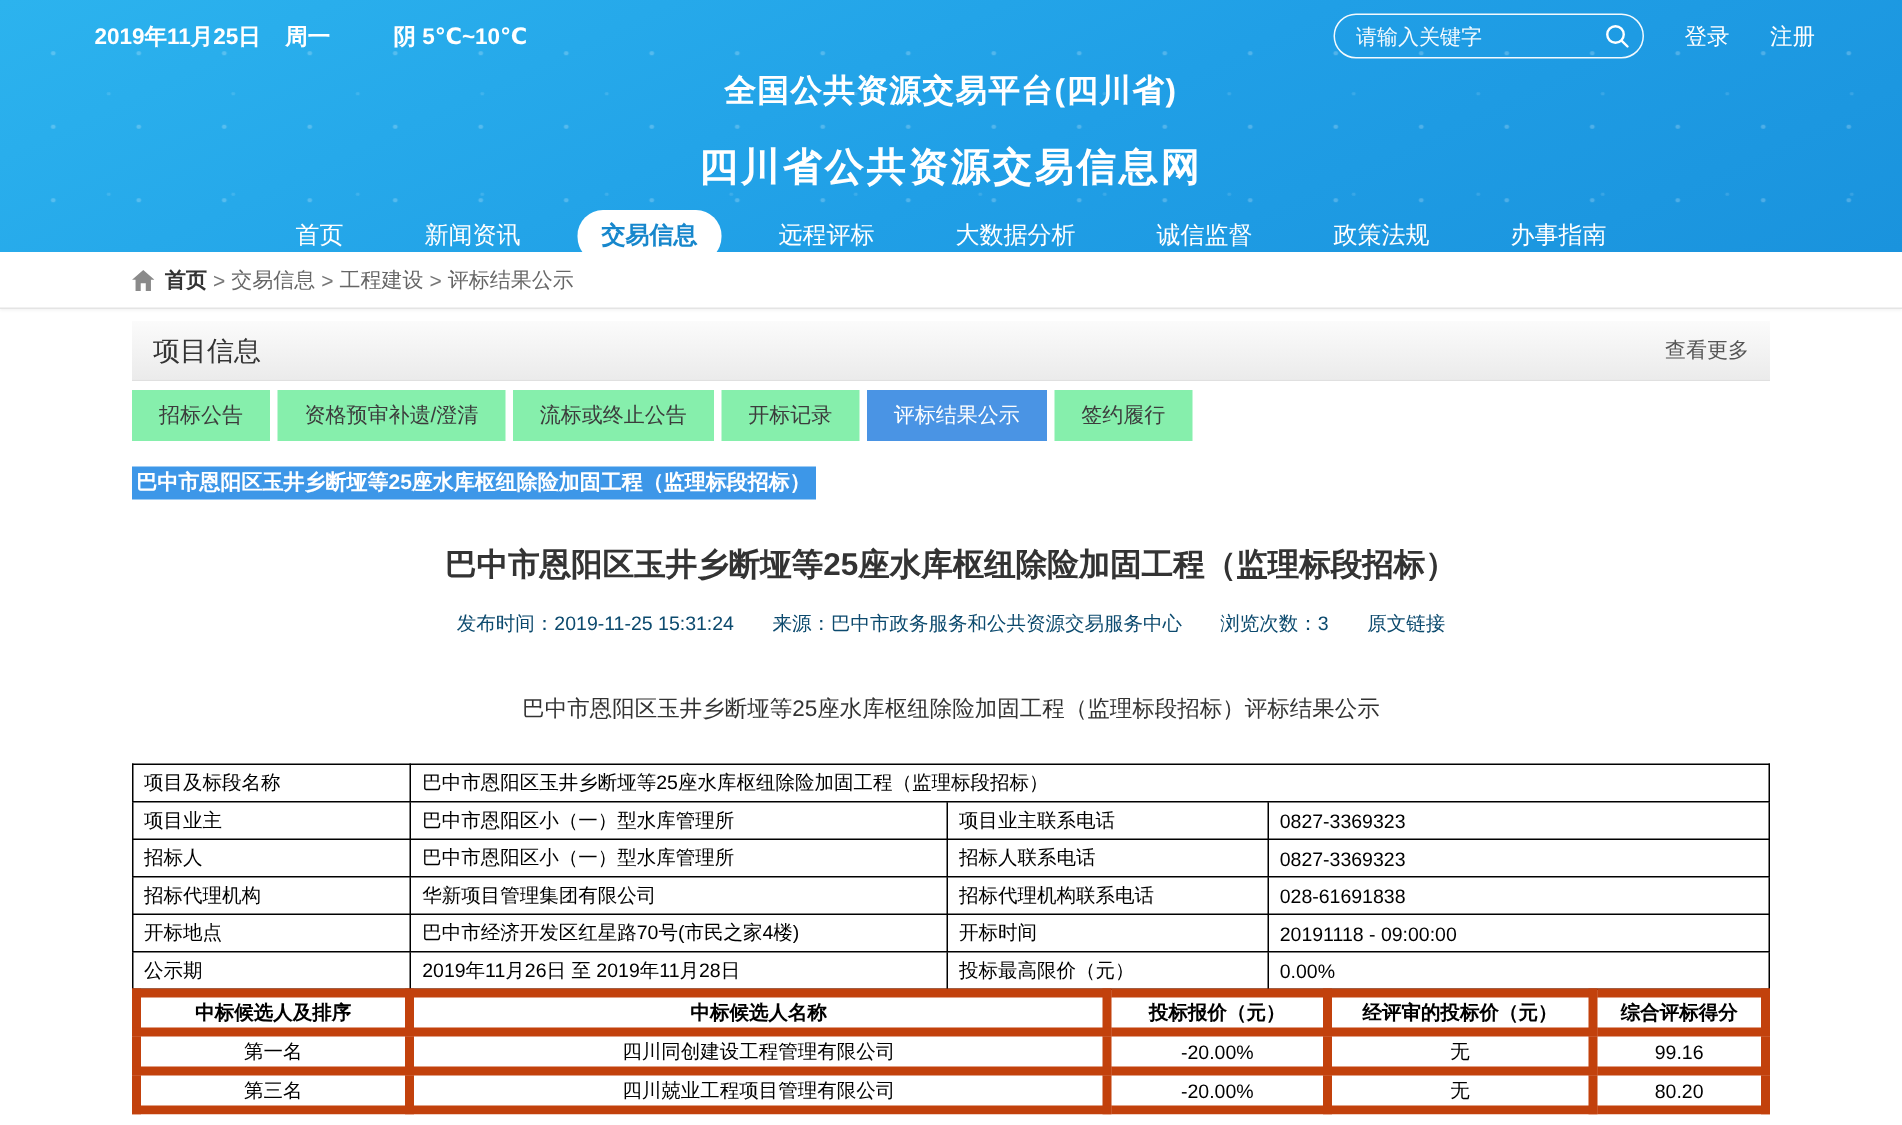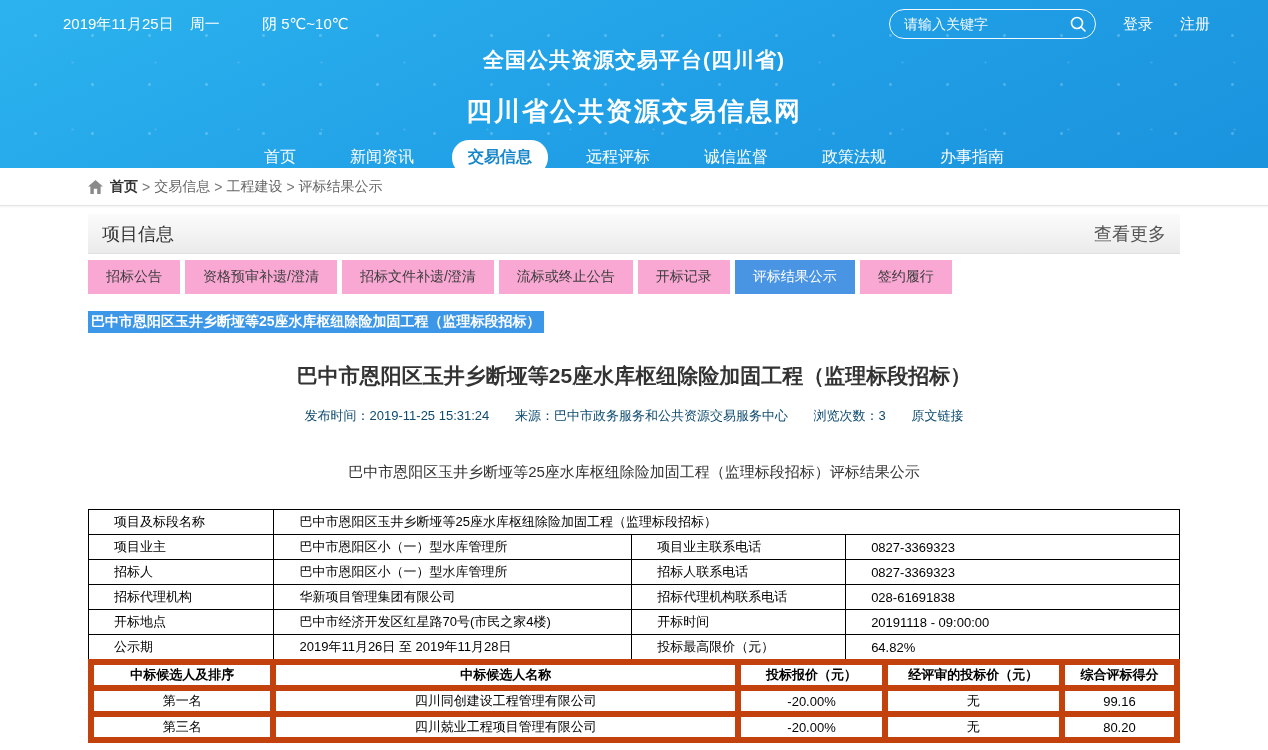--- a/index.html
+++ b/index.html
@@ -25,21 +25,21 @@
       radial-gradient(rgba(255,255,255,0.12) 1.1px, transparent 1.6px);
     background-size: 57px 49px, 83px 67px;
     background-position: 7px 11px, 31px 29px;
     pointer-events: none;
   }
   .header-inner { position: relative; z-index: 1; }
   .topbar {
     display: flex; justify-content: space-between; align-items: center;
     padding: 9px 58px 0 63px; color: #fff; font-size: 15px;
   }
-  .topbar-left span { margin-right: 12px; }
+  .topbar-left span { margin-right: 12px; font-weight: bold; }
   .topbar-left .weekday { margin-right: 38px; }
   .topbar-right { display: flex; align-items: center; }
   .search-box {
     display: flex; align-items: center;
     width: 207px; height: 30px;
     border: 1px solid rgba(255,255,255,0.95);
     border-radius: 16px; padding: 0 8px 0 2px;
   }
   .search-box input {
     flex: 1; min-width: 0; background: transparent; border: none; outline: none;
@@ -68,42 +68,42 @@
   
   .container { width: 1092px; margin: 0 auto; }
   .section-bar {
     margin-top: 8px; height: 40px;
     background: linear-gradient(#fbfbfb, #ebebeb);
     border-bottom: 1px solid #e0e0e0;
     display: flex; align-items: center; justify-content: space-between;
     padding: 0 14px;
   }
   .section-title { font-size: 18px; color: #333; }
-  .more-link { font-size: 18px; color: #555; cursor: pointer; }
+  .more-link { font-size: 14px; color: #555; cursor: pointer; }
   .tabs { display: flex; margin-top: 6px; }
   .tab {
-    background: #f9a8d4; color: #3c3c3c; font-size: 14px;
+    background: #86efac; color: #3c3c3c; font-size: 14px;
     padding: 8px 18px; margin-right: 5px; cursor: pointer; white-space: nowrap;
   }
   .tab.active { background: #4a94e4; color: #fff; }
   .selected-link {
     display: inline-block; margin-top: 17px;
     background: #3d97e8; color: #fff;
     font-size: 14px; font-weight: bold; padding: 2px 3px; cursor: pointer;
   }
   .article-title { margin: 29px 0 0; text-align: center; font-size: 21px; font-weight: bold; color: #333; }
   .article-meta { margin-top: 17px; text-align: center; font-size: 13px; color: #0c4a6e; }
   .article-meta span { margin: 0 11px; }
   .original-link { cursor: pointer; }
   .article-subtitle { margin-top: 38px; text-align: center; font-size: 15px; color: #333; }
   
   table { width: 100%; border-collapse: collapse; table-layout: fixed; }
   .info-table { margin-top: 27px; }
   .info-table td {
-    border: 1px solid #000; height: 25px; padding: 0 25px;
+    border: 1px solid #000; height: 25px; padding: 0 7px;
     font-size: 13px; color: #000; text-align: left;
     overflow: hidden; white-space: nowrap;
   }
   .cand-table { margin-top: -1px; }
   .cand-table th, .cand-table td {
     border: 6px solid #c2410c; height: 26px; padding: 0 4px;
     font-size: 13px; color: #000; text-align: center;
     overflow: hidden; white-space: nowrap;
   }
   .cand-table th { font-weight: bold; }
@@ -135,20 +135,21 @@
     </div>
     <div class="brand">
       <div class="brand-platform">全国公共资源交易平台(四川省)</div>
       <div class="brand-name">四川省公共资源交易信息网</div>
     </div>
     <nav class="main-nav">
       <div class="nav-item">首页</div>
       <div class="nav-item">新闻资讯</div>
       <div class="nav-item active">交易信息</div>
       <div class="nav-item">远程评标</div>
+      <div class="nav-item">大数据分析</div>
       <div class="nav-item">诚信监督</div>
       <div class="nav-item">政策法规</div>
       <div class="nav-item">办事指南</div>
     </nav>
   </div>
 </header>
 
 <div class="breadcrumb-bar">
   <div class="breadcrumb">
     <span class="home-icon">
@@ -169,21 +170,20 @@
 <main class="container">
 
   <div class="section-bar">
     <span class="section-title">项目信息</span>
     <span class="more-link">查看更多</span>
   </div>
 
   <div class="tabs">
     <div class="tab">招标公告</div>
     <div class="tab">资格预审补遗/澄清</div>
-    <div class="tab">招标文件补遗/澄清</div>
     <div class="tab">流标或终止公告</div>
     <div class="tab">开标记录</div>
     <div class="tab active">评标结果公示</div>
     <div class="tab">签约履行</div>
   </div>
 
   <div>
     <span class="selected-link">巴中市恩阳区玉井乡断垭等25座水库枢纽除险加固工程（监理标段招标）</span>
   </div>
 
@@ -231,21 +231,21 @@
     <tr>
       <td>开标地点</td>
       <td>巴中市经济开发区红星路70号(市民之家4楼)</td>
       <td>开标时间</td>
       <td>20191118 - 09:00:00</td>
     </tr>
     <tr>
       <td>公示期</td>
       <td>2019年11月26日 至 2019年11月28日</td>
       <td>投标最高限价（元）</td>
-      <td>64.82%</td>
+      <td>0.00%</td>
     </tr>
   </tbody>
     </table>
 
   <table class="cand-table">
     <colgroup>
         <col style="width:16.8%">
         <col style="width:42.8%">
         <col style="width:13.5%">
         <col style="width:16.3%">

